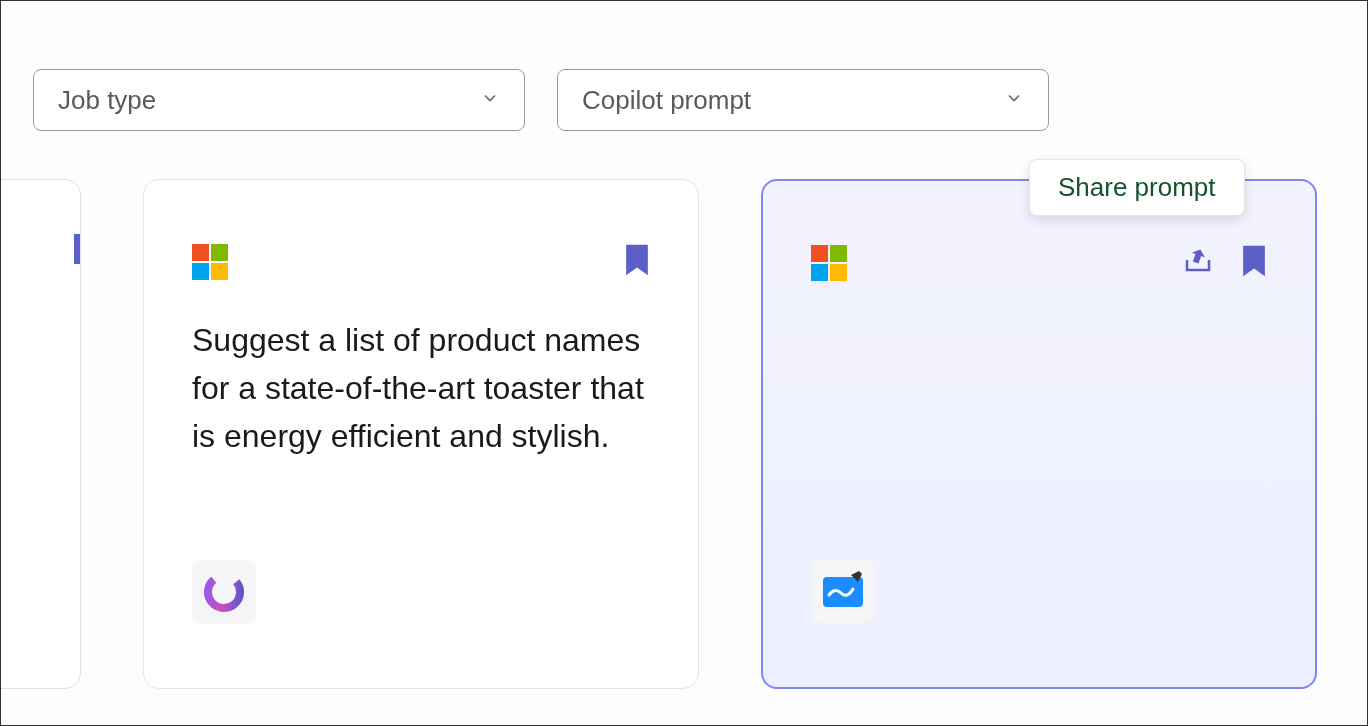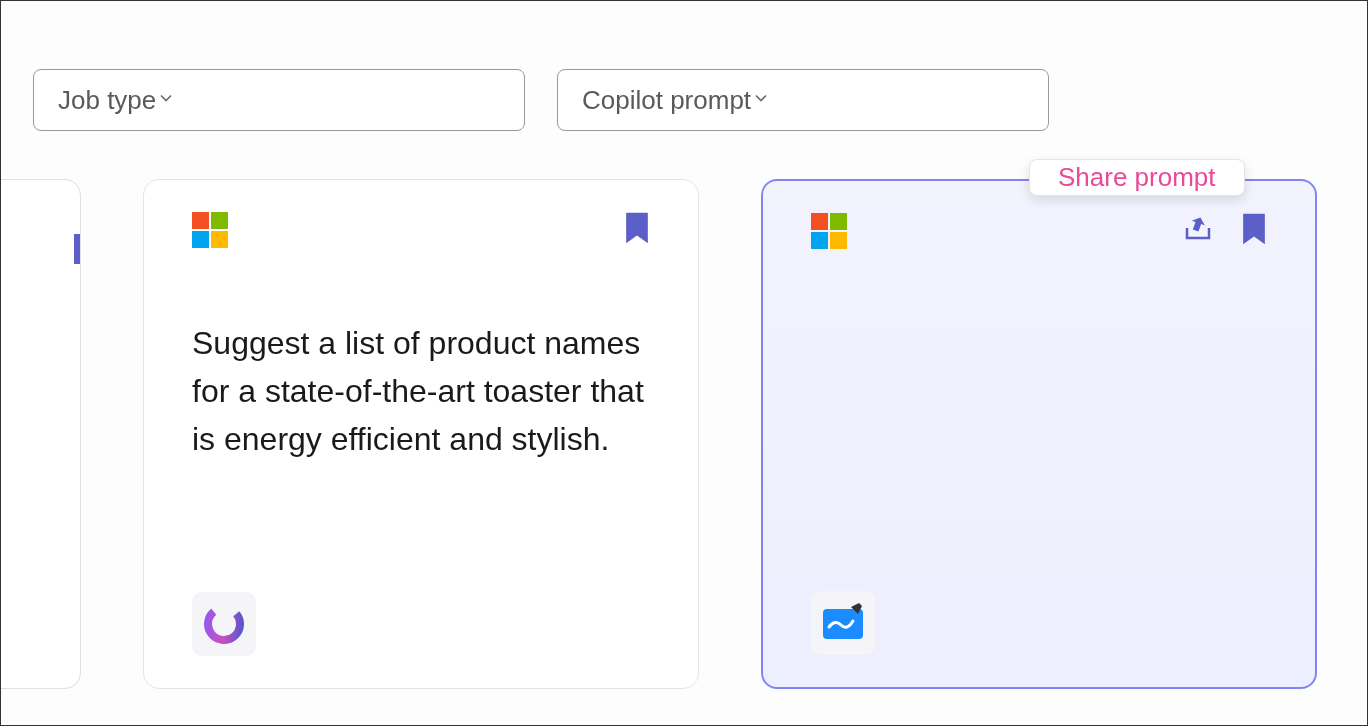--- a/index.html
+++ b/index.html
@@ -18,20 +18,21 @@
       padding: 68px 0 0 32px;
     }
     .dropdown {
       width: 492px;
       height: 62px;
       background: #ffffff;
       border: 1px solid #9a9a9a;
       border-radius: 8px;
       display: flex;
       align-items: center;
+      justify-content: space-between;
       padding: 0 24px;
       cursor: pointer;
     }
     .dropdown-label {
       font-size: 26px;
       color: #5a5a5a;
       font-weight: 400;
     }
     .chevron {
       width: 20px;
@@ -60,25 +61,24 @@
       width: 6px;
       height: 30px;
       background: #5b5fc7;
     }
     .card {
       width: 556px;
       height: 510px;
       background: #ffffff;
       border: 1px solid #e5e5e5;
       border-radius: 16px;
-      padding: 32px 48px;
+      padding: 64px 48px;
       display: flex;
       flex-direction: column;
       position: relative;
-      gap: 35px;
     }
     .card.selected {
       background: linear-gradient(180deg, #f2f3fd 0%, #edefff 100%);
       border: 2px solid #7f85f5;
     }
     .card-header {
       display: flex;
       justify-content: space-between;
       align-items: flex-start;
       margin-bottom: 36px;
@@ -128,23 +128,23 @@
       display: flex;
       align-items: center;
       justify-content: center;
     }
     .tooltip {
       position: absolute;
       background: #ffffff;
       border: 1px solid #e5e5e5;
       border-radius: 8px;
       box-shadow: 0 4px 12px rgba(0,0,0,0.12);
-      padding: 2px 28px;
+      padding: 12px 28px;
       font-size: 26px;
-      color: #ec4899;
+      color: #14532d;
       white-space: nowrap;
       z-index: 10;
     }
   </style>
 </head>
 <body>
 
 <div class="filters">
   <div class="dropdown">
     <span class="dropdown-label">Job type</span>

